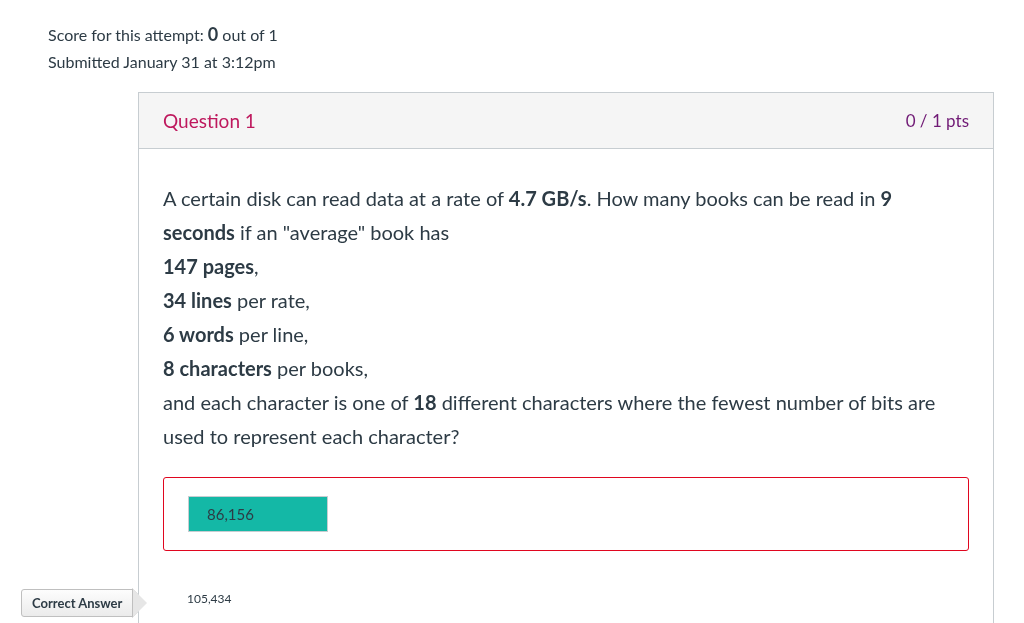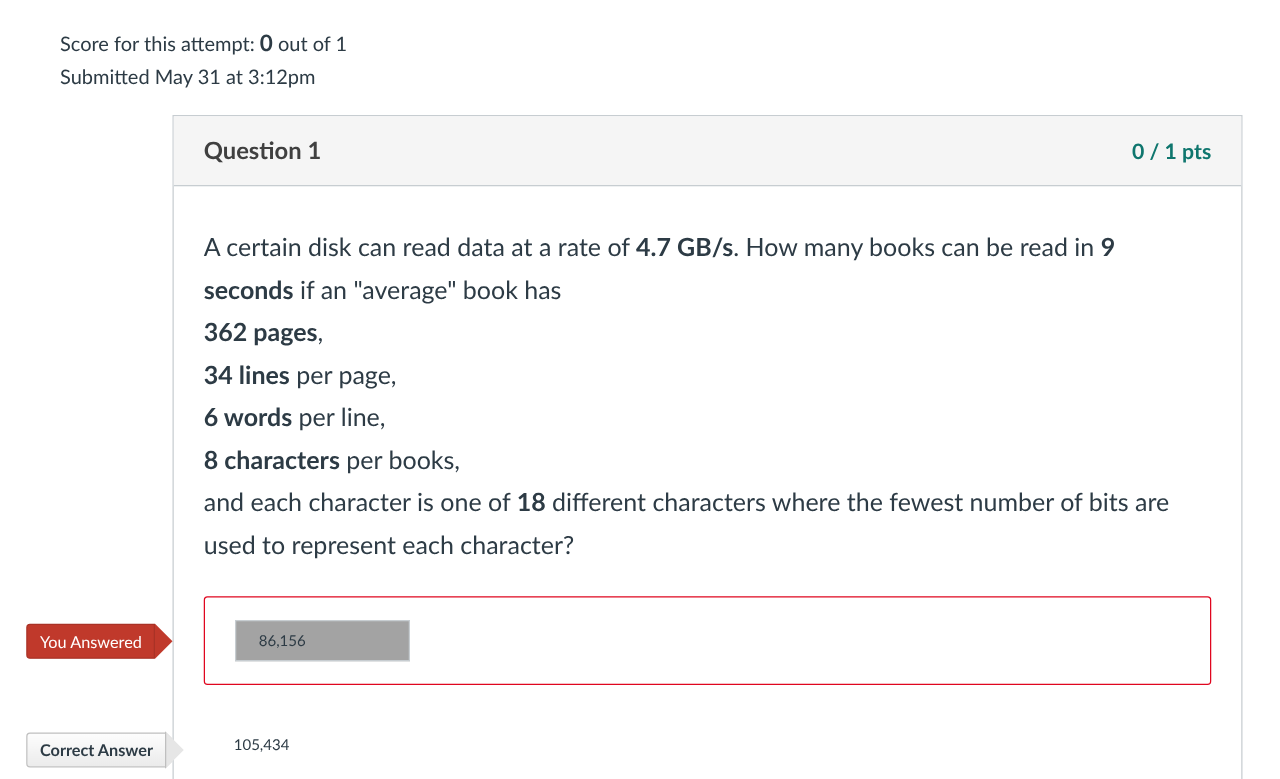--- a/index.html
+++ b/index.html
@@ -37,51 +37,51 @@
     }
     .question-header {
       display: flex;
       justify-content: space-between;
       align-items: center;
       background: #f5f5f5;
       border-bottom: 1px solid #c7cdd1;
       padding: 16px 24px;
     }
     .question-title {
-      font-weight: 700;
+      font-weight: 400;
       font-size: 19px;
-      color: #404040;
+      color: #be185d;
     }
     .question-points {
-      font-weight: 700;
+      font-weight: 400;
       font-size: 17px;
-      color: #0f766e;
+      color: #701a75;
     }
     .question-body {
       padding: 32px 24px 24px 24px;
       line-height: 1.7;
       font-size: 20px;
     }
     .question-body b { font-weight: 700; }
     .answer-block {
       margin: 0 24px 28px 24px;
     }
     .user-answer-box {
       border: 1.5px solid #e0061f;
       border-radius: 3px;
       padding: 18px 24px;
       background: #fff;
     }
     .user-answer-input {
       display: inline-block;
-      background: #a3a3a3;
+      background: #14b8a6;
       border: 1px solid #c7cdd1;
       padding: 8px 18px;
       min-width: 140px;
-      font-size: 12px;
+      font-size: 15px;
       color: #2d3b45;
     }
     .correct-answer-row {
       padding: 12px 24px 24px 48px;
       font-size: 12px;
     }
     .flag {
       position: absolute;
       left: -118px;
       height: 28px;
@@ -138,46 +138,42 @@
     .answer-row-wrap { position: relative; margin-bottom: 8px; }
   </style>
 </head>
 <body>
 
 <div class="container">
   <div class="attempt-info">
     <div class="score-line">
       <span>Score for this attempt: </span><span class="score-value">0</span><span> out of 1</span>
     </div>
-    <div>Submitted May 31 at 3:12pm</div>
+    <div>Submitted January 31 at 3:12pm</div>
   </div>
 
   <div class="question-wrapper">
     <div class="question-box">
       <div class="question-header">
         <div class="question-title">Question 1</div>
         <div class="question-points">0 / 1 pts</div>
       </div>
 
       <div class="question-body">
         <span>A certain disk can read data at a rate of </span><b>4.7 GB/s</b><span>. How many books can be read in </span><b>9</b>
         <b>seconds</b><span> if an "average" book has</span><br>
-        <b>362 pages</b>,<br>
-        <b>34 lines</b><span> per page,</span><br>
+        <b>147 pages</b>,<br>
+        <b>34 lines</b><span> per rate,</span><br>
         <b>6 words</b><span> per line,</span><br>
         <b>8 characters</b><span> per books,</span><br>
         <span>and each character is one of </span><b>18</b><span> different characters where the fewest number of bits are used to represent each character?</span>
       </div>
 
       <div class="answer-section">
         <div class="answer-row-wrap">
-          <div class="flag flag-you-answered" style="top:22px;">
-            <div class="flag-body">You Answered</div>
-            <div class="flag-arrow"></div>
-          </div>
           <div class="answer-block">
             <div class="user-answer-box">
               <span class="user-answer-input">86,156</span>
             </div>
           </div>
         </div>
 
         <div class="answer-row-wrap">
           <div class="flag flag-correct" style="top:10px;font-weight:bold;">
             <div class="flag-body">Correct Answer</div>

